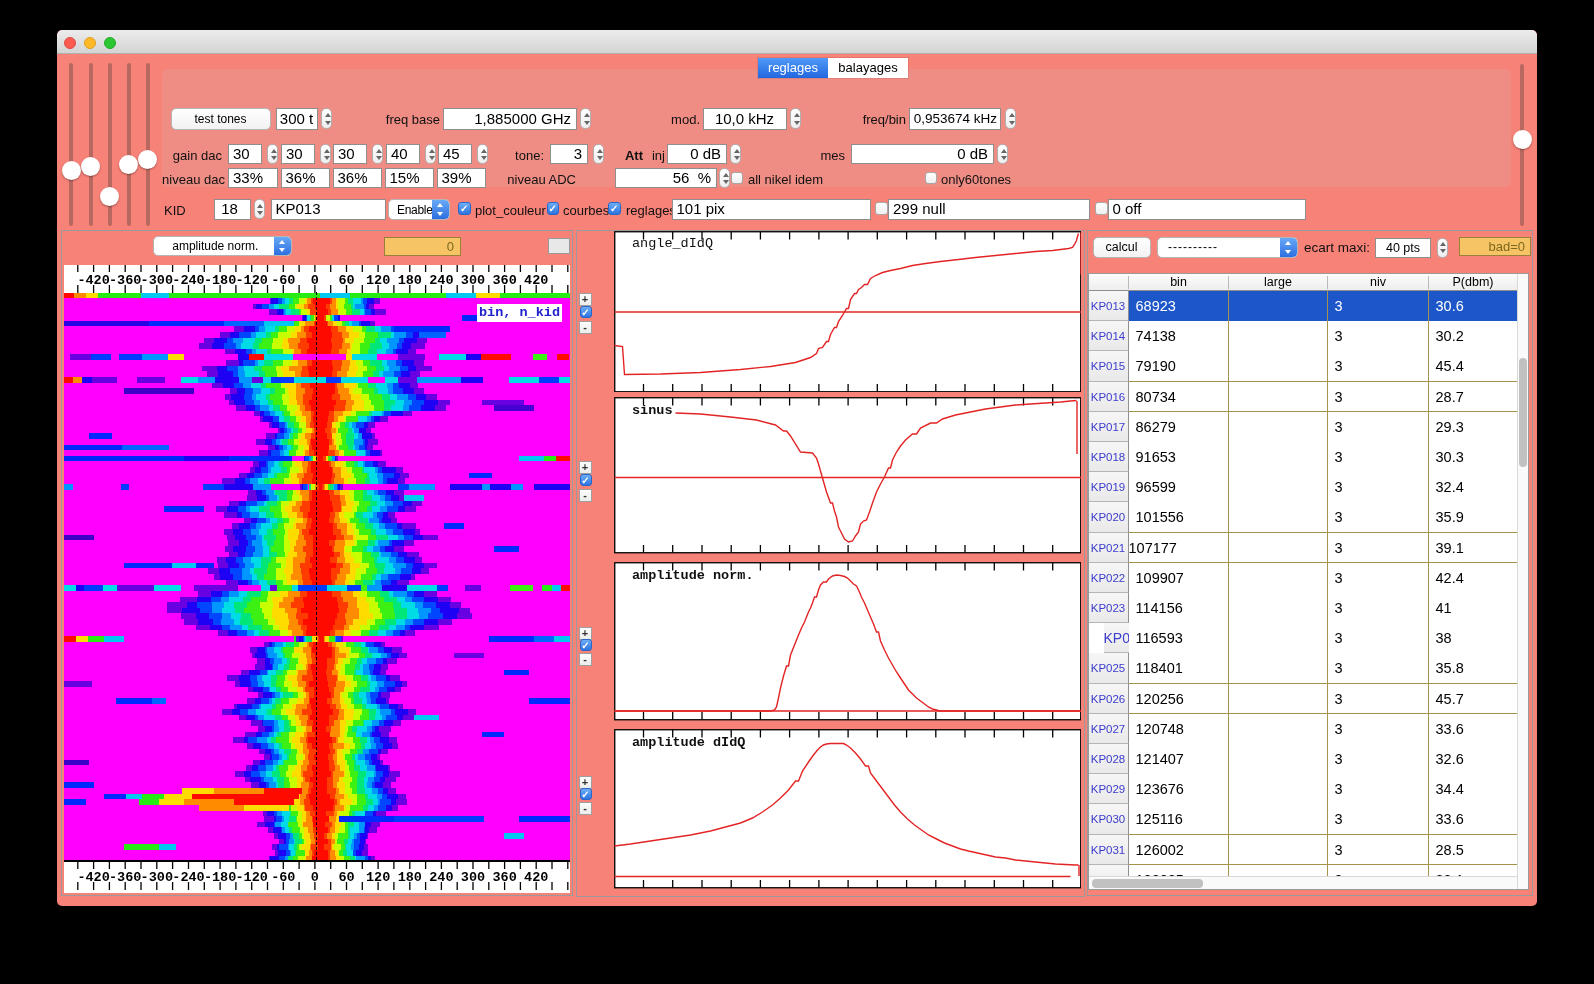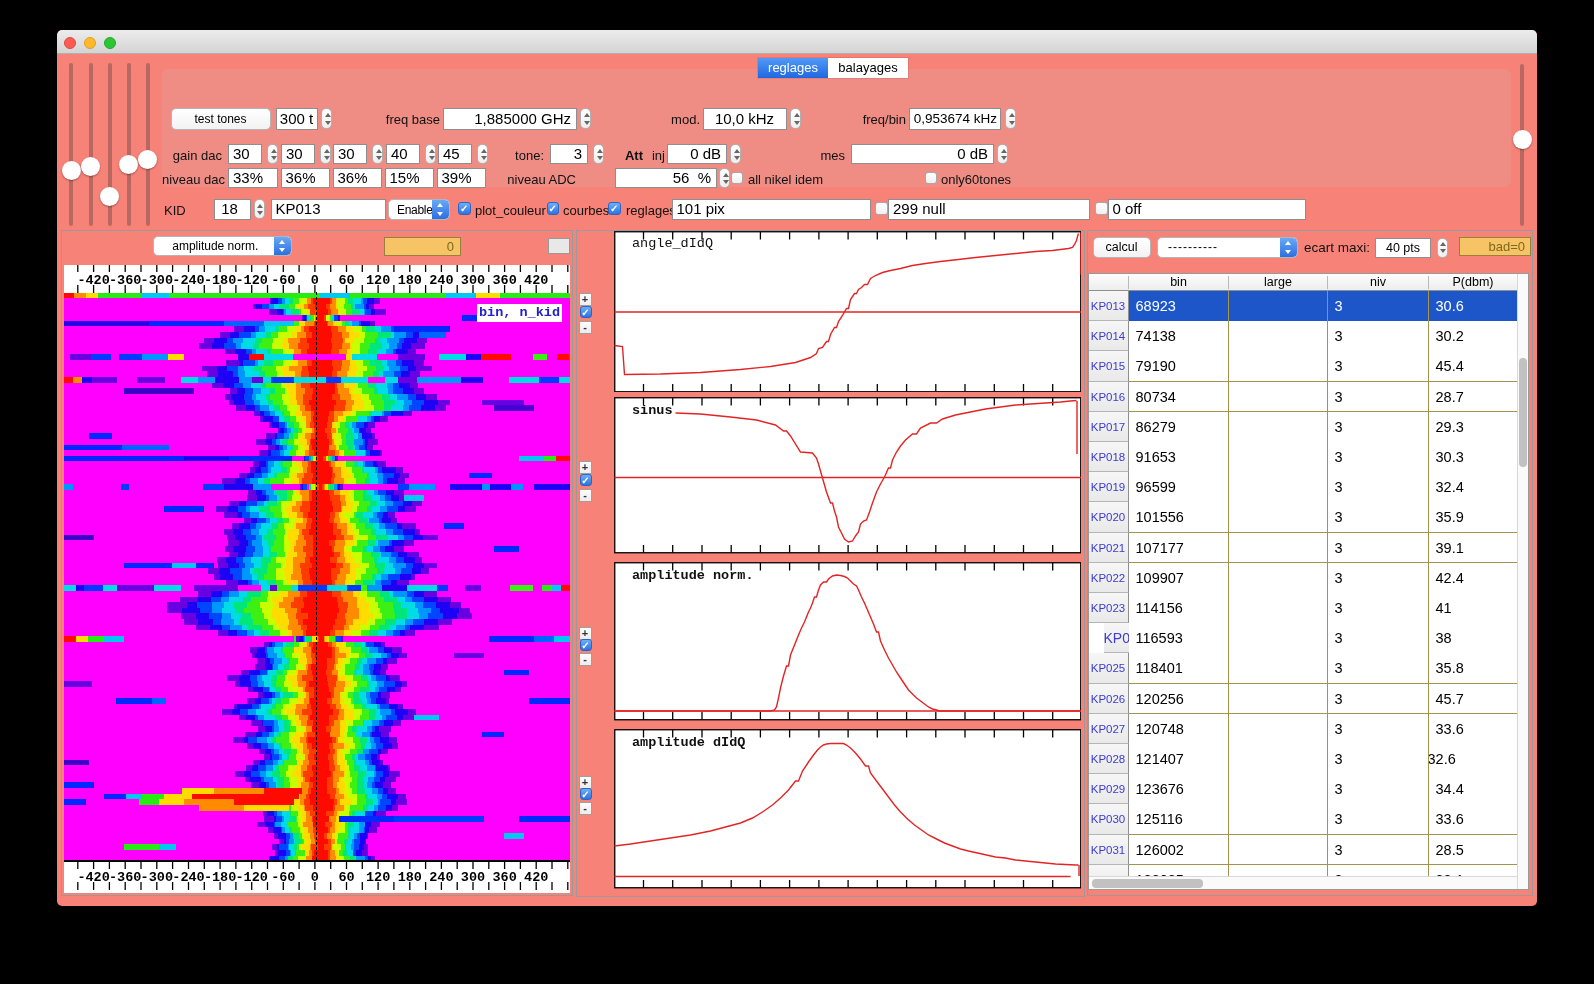--- a/index.html
+++ b/index.html
@@ -685,21 +685,21 @@
 <div style="position:absolute;left:40px;top:228.4px;width:100px;height:30.2px;color:#000;font-size:14.5px;line-height:30.2px;padding-left:7px;">101556</div>
 <div style="position:absolute;left:140px;top:228.4px;width:99px;height:30.2px;color:#000;font-size:14.5px;line-height:30.2px;padding-left:7px;"></div>
 <div style="position:absolute;left:239px;top:228.4px;width:101px;height:30.2px;color:#000;font-size:14.5px;line-height:30.2px;padding-left:7px;">3</div>
 <div style="position:absolute;left:340px;top:228.4px;width:89px;height:30.2px;color:#000;font-size:14.5px;line-height:30.2px;padding-left:7px;">35.9</div>
 <div style="position:absolute;left:139.5px;top:228.4px;width:1px;height:30.2px;background:#a3934c;"></div>
 <div style="position:absolute;left:238.5px;top:228.4px;width:1px;height:30.2px;background:#a3934c;"></div>
 <div style="position:absolute;left:339.5px;top:228.4px;width:1px;height:30.2px;background:#a3934c;"></div>
 <div style="position:absolute;left:40px;top:258.1px;width:388.5px;height:1px;background:#a3934c;"></div>
 <div style="position:absolute;left:0px;top:258.6px;width:40px;height:30.2px;background:linear-gradient(#f6f6f6,#e9e9e9);border-right:1px solid #8f8f8f;border-bottom:1px solid #b5b5b5;color:#3c3ccd;font-size:11.5px;text-align:center;line-height:30.2px;">KP021</div>
 <div style="position:absolute;left:40px;top:258.6px;width:388.5px;height:30.2px;background:#fff;"></div>
-<div style="position:absolute;left:40px;top:258.6px;width:100px;height:30.2px;color:#000;font-size:14.5px;line-height:30.2px;padding-left:7px;">107177</div>
+<div style="position:absolute;left:40px;top:258.6px;width:100px;height:30.2px;color:#000;font-size:14.5px;line-height:30.2px;">107177</div>
 <div style="position:absolute;left:140px;top:258.6px;width:99px;height:30.2px;color:#000;font-size:14.5px;line-height:30.2px;padding-left:7px;"></div>
 <div style="position:absolute;left:239px;top:258.6px;width:101px;height:30.2px;color:#000;font-size:14.5px;line-height:30.2px;padding-left:7px;">3</div>
 <div style="position:absolute;left:340px;top:258.6px;width:89px;height:30.2px;color:#000;font-size:14.5px;line-height:30.2px;padding-left:7px;">39.1</div>
 <div style="position:absolute;left:139.5px;top:258.6px;width:1px;height:30.2px;background:#a3934c;"></div>
 <div style="position:absolute;left:238.5px;top:258.6px;width:1px;height:30.2px;background:#a3934c;"></div>
 <div style="position:absolute;left:339.5px;top:258.6px;width:1px;height:30.2px;background:#a3934c;"></div>
 <div style="position:absolute;left:40px;top:288.3px;width:388.5px;height:1px;background:#a3934c;"></div>
 <div style="position:absolute;left:0px;top:288.8px;width:40px;height:30.2px;background:linear-gradient(#f6f6f6,#e9e9e9);border-right:1px solid #8f8f8f;border-bottom:1px solid #b5b5b5;color:#3c3ccd;font-size:11.5px;text-align:center;line-height:30.2px;">KP022</div>
 <div style="position:absolute;left:40px;top:288.8px;width:388.5px;height:30.2px;background:#fff;"></div>
 <div style="position:absolute;left:40px;top:288.8px;width:100px;height:30.2px;color:#000;font-size:14.5px;line-height:30.2px;padding-left:7px;">109907</div>
@@ -758,21 +758,21 @@
 <div style="position:absolute;left:340px;top:439.8px;width:89px;height:30.2px;color:#000;font-size:14.5px;line-height:30.2px;padding-left:7px;">33.6</div>
 <div style="position:absolute;left:139.5px;top:439.8px;width:1px;height:30.2px;background:#a3934c;"></div>
 <div style="position:absolute;left:238.5px;top:439.8px;width:1px;height:30.2px;background:#a3934c;"></div>
 <div style="position:absolute;left:339.5px;top:439.8px;width:1px;height:30.2px;background:#a3934c;"></div>
 <div style="position:absolute;left:40px;top:469.5px;width:388.5px;height:1px;background:#a3934c;"></div>
 <div style="position:absolute;left:0px;top:470px;width:40px;height:30.2px;background:linear-gradient(#f6f6f6,#e9e9e9);border-right:1px solid #8f8f8f;border-bottom:1px solid #b5b5b5;color:#3c3ccd;font-size:11.5px;text-align:center;line-height:30.2px;">KP028</div>
 <div style="position:absolute;left:40px;top:470px;width:388.5px;height:30.2px;background:#fff;"></div>
 <div style="position:absolute;left:40px;top:470px;width:100px;height:30.2px;color:#000;font-size:14.5px;line-height:30.2px;padding-left:7px;">121407</div>
 <div style="position:absolute;left:140px;top:470px;width:99px;height:30.2px;color:#000;font-size:14.5px;line-height:30.2px;padding-left:7px;"></div>
 <div style="position:absolute;left:239px;top:470px;width:101px;height:30.2px;color:#000;font-size:14.5px;line-height:30.2px;padding-left:7px;">3</div>
-<div style="position:absolute;left:332px;top:470px;width:89px;height:30.2px;color:#000;font-size:14.5px;line-height:30.2px;padding-left:7px;">32.6</div>
+<div style="position:absolute;left:340px;top:470px;width:89px;height:30.2px;color:#000;font-size:14.5px;line-height:30.2px;padding-left:7px;">32.6</div>
 <div style="position:absolute;left:139.5px;top:470px;width:1px;height:30.2px;background:#a3934c;"></div>
 <div style="position:absolute;left:238.5px;top:470px;width:1px;height:30.2px;background:#a3934c;"></div>
 <div style="position:absolute;left:339.5px;top:470px;width:1px;height:30.2px;background:#a3934c;"></div>
 <div style="position:absolute;left:40px;top:499.7px;width:388.5px;height:1px;background:#a3934c;"></div>
 <div style="position:absolute;left:0px;top:500.2px;width:40px;height:30.2px;background:linear-gradient(#f6f6f6,#e9e9e9);border-right:1px solid #8f8f8f;border-bottom:1px solid #b5b5b5;color:#3c3ccd;font-size:11.5px;text-align:center;line-height:30.2px;">KP029</div>
 <div style="position:absolute;left:40px;top:500.2px;width:388.5px;height:30.2px;background:#fff;"></div>
 <div style="position:absolute;left:40px;top:500.2px;width:100px;height:30.2px;color:#000;font-size:14.5px;line-height:30.2px;padding-left:7px;">123676</div>
 <div style="position:absolute;left:140px;top:500.2px;width:99px;height:30.2px;color:#000;font-size:14.5px;line-height:30.2px;padding-left:7px;"></div>
 <div style="position:absolute;left:239px;top:500.2px;width:101px;height:30.2px;color:#000;font-size:14.5px;line-height:30.2px;padding-left:7px;">3</div>
 <div style="position:absolute;left:340px;top:500.2px;width:89px;height:30.2px;color:#000;font-size:14.5px;line-height:30.2px;padding-left:7px;">34.4</div>

